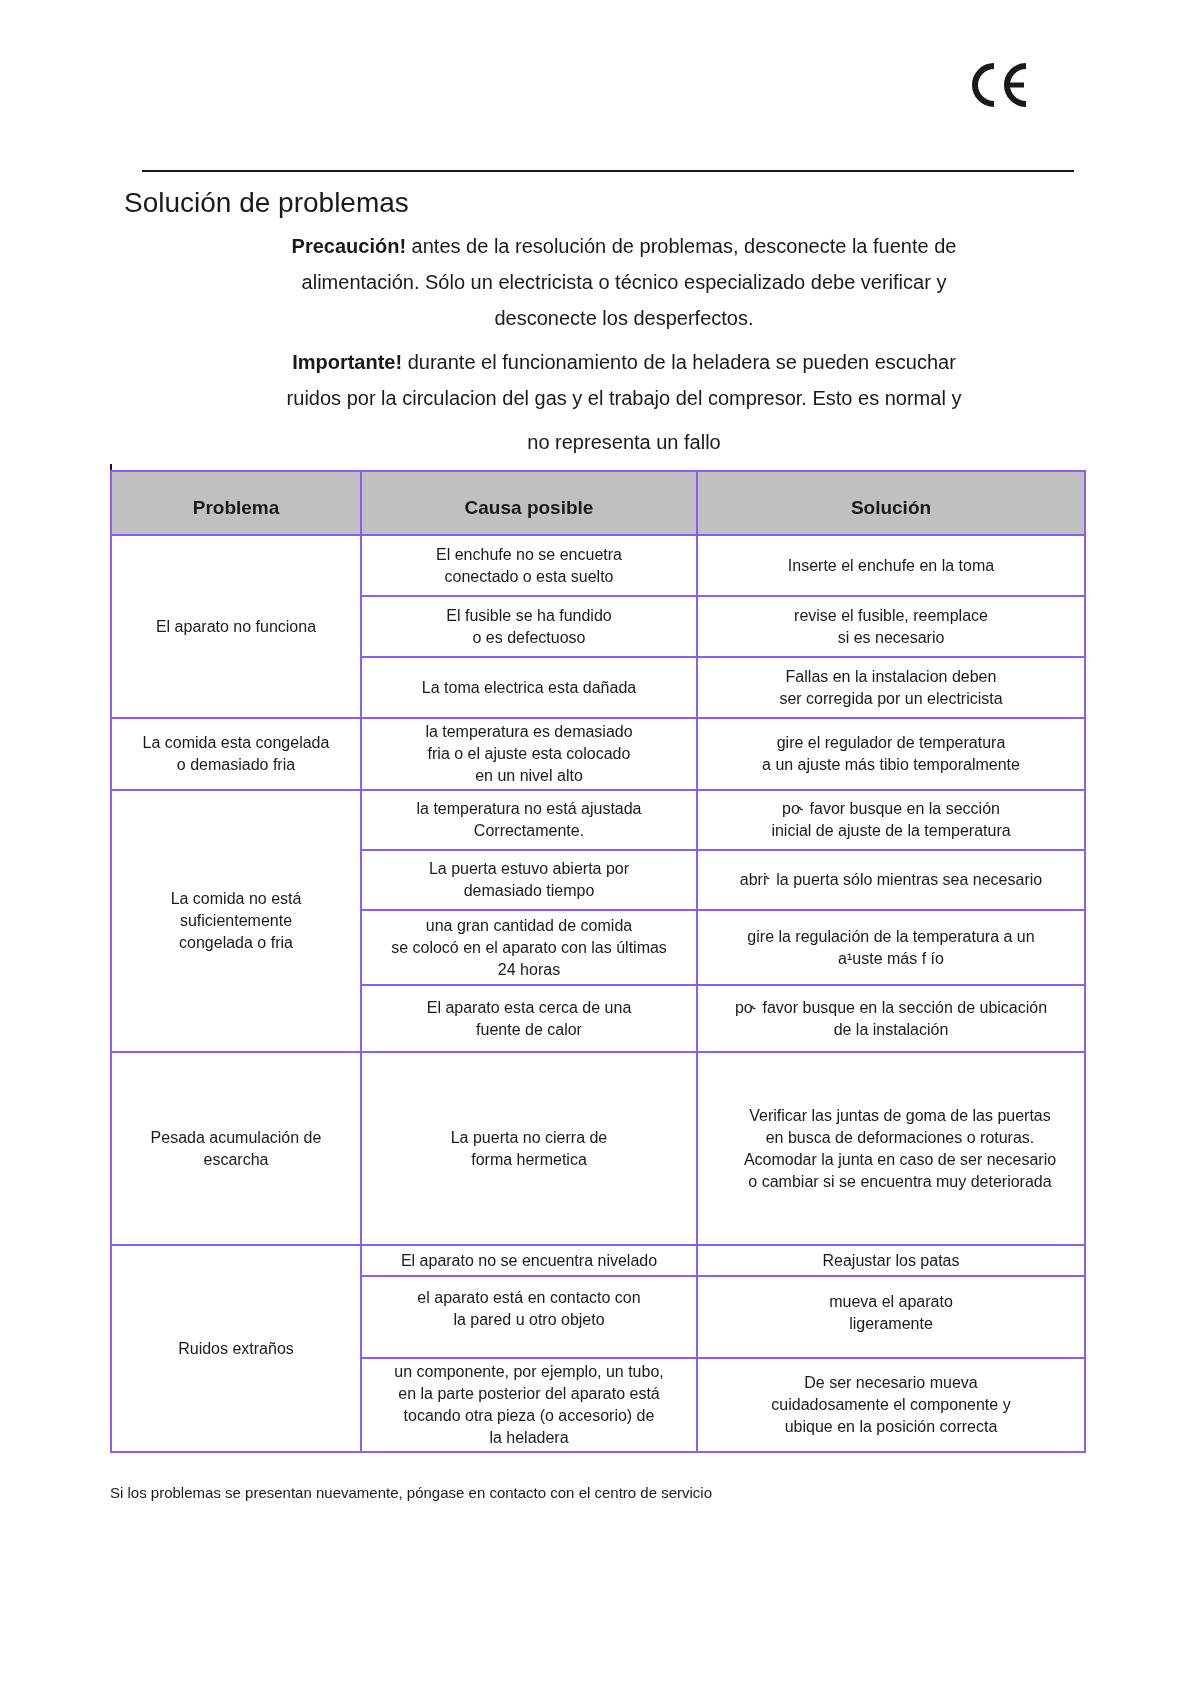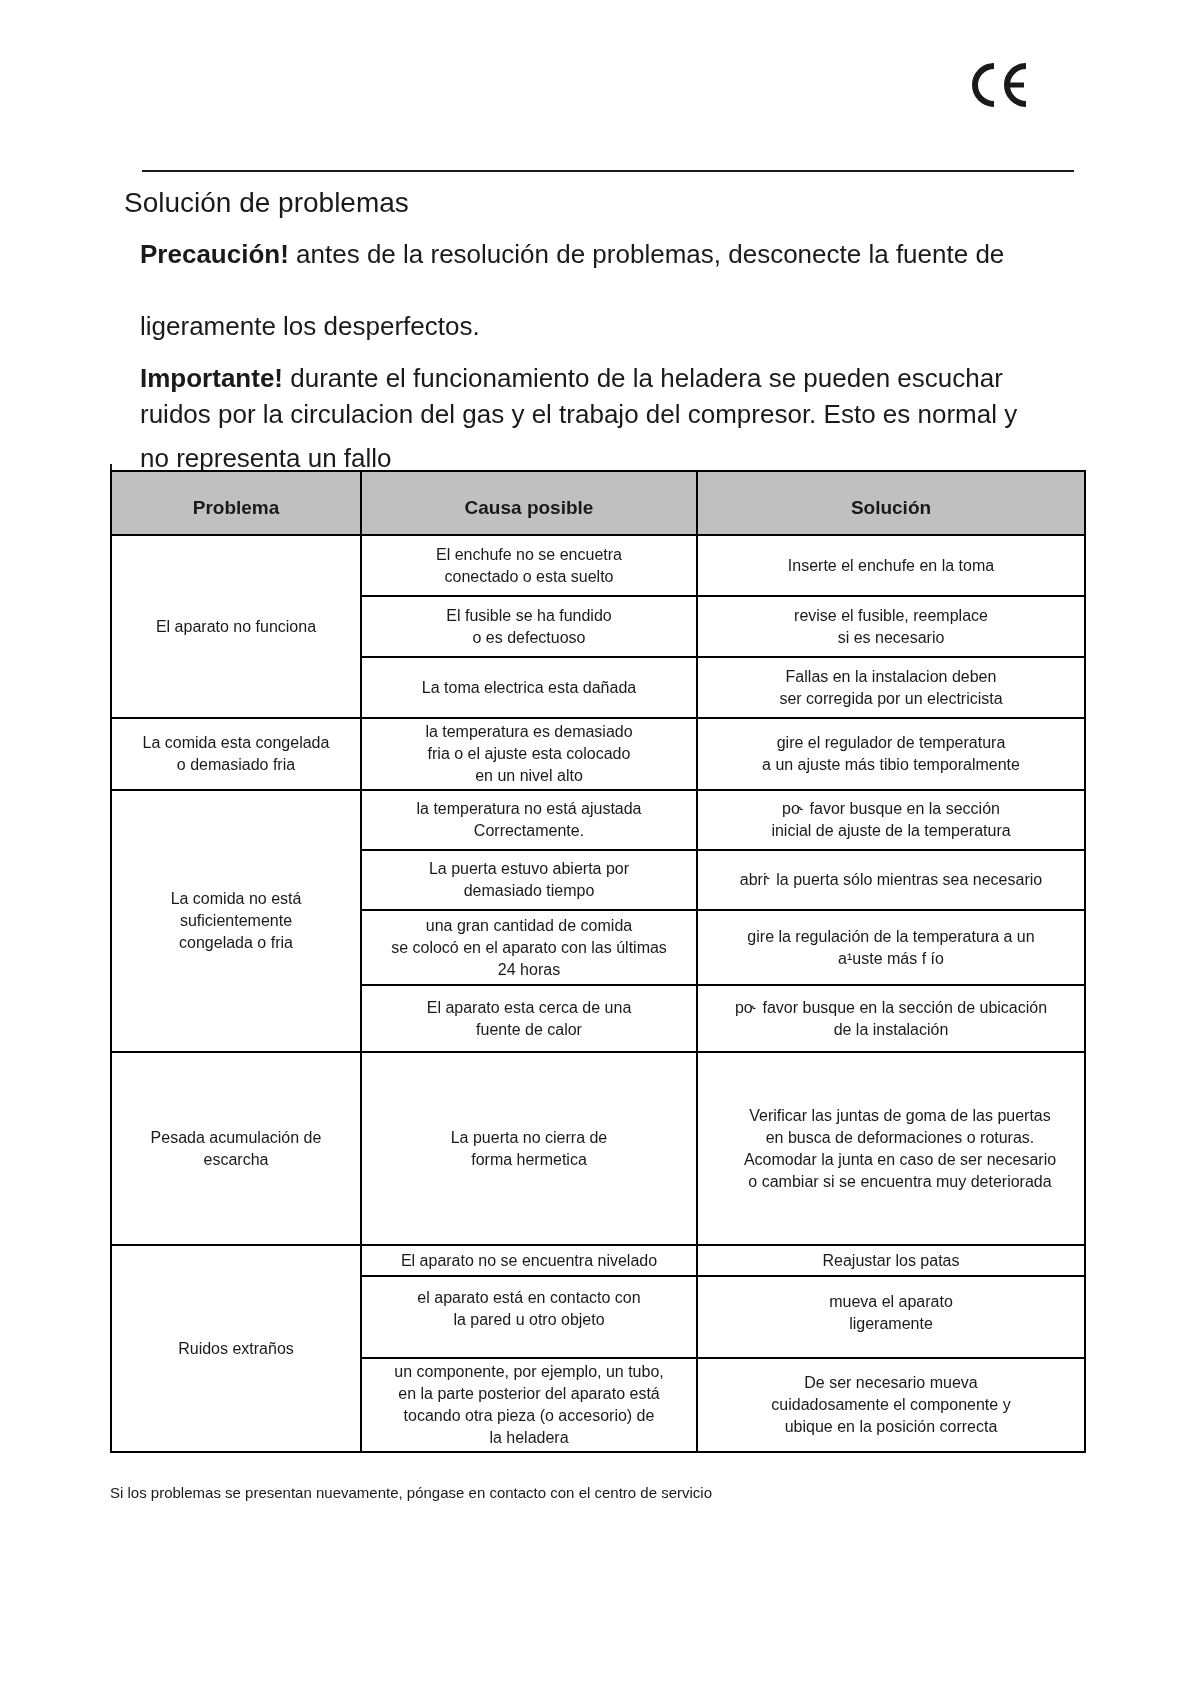--- a/index.html
+++ b/index.html
@@ -2,27 +2,27 @@
 <html><head>
 <meta charset="utf-8">
 <style>
   html, body { margin:0; padding:0; background:#ffffff; }
   body { width:1190px; height:1684px; position:relative; overflow:hidden;
          font-family:"Liberation Sans", "DejaVu Sans", sans-serif; color:#1a1a1a; }
   .ce { position:absolute; left:968px; top:60px; width:64px; height:50px; }
   .rule { position:absolute; left:142px; top:170px; width:932px; height:0; border-top:2px solid #1a1a1a; }
   .intro { position:absolute; left:124px; top:186px; width:1000px; }
   .intro .title { font-size:28px; line-height:34px; margin:0; }
-  .intro p { font-size:26px; line-height:36px; margin:16px; }
+  .intro p { font-size:20px; line-height:36px; margin:8px;text-align:center; }
   .intro b { font-weight:bold; }
   .intro .gap { margin-top:4px; }
   .intro .last { margin-top:8px; }
   .stub { position:absolute; left:110px; top:464px; width:0; height:8px; border-left:2px solid #1a1a1a; }
   table.ts { position:absolute; left:110px; top:470px; width:974px; border-collapse:collapse; table-layout:fixed; }
-  table.ts th, table.ts td { border:2px solid #000000; text-align:center; vertical-align:middle;
+  table.ts th, table.ts td { border:2px solid #8b5cf6; text-align:center; vertical-align:middle;
       font-size:16px; line-height:22px; padding:2px 6px; white-space:pre-line; }
   table.ts th { background:#c0c0c0; font-size:19px; font-weight:bold; height:48px; padding-top:12px; }
   table.ts td.left { text-align:center; }
   .footer { position:absolute; left:110px; top:1448px; font-size:15px;margin-top:36px; }
 </style>
 </head>
 <body>
 
 <svg class="ce" viewBox="0 0 64 50">
   <path d="M26 6 A19 19 0 1 0 26 44" fill="none" stroke="#1a1a1a" stroke-width="6"></path>
@@ -30,22 +30,22 @@
   <line x1="42" y1="25" x2="56" y2="25" stroke="#1a1a1a" stroke-width="5"></line>
 </svg>
 
 <div class="rule"></div>
 
 <div class="intro">
   <div class="title">Solución de problemas</div>
   <p>
     <b>Precaución!</b>
     <span>antes de la resolución de problemas, desconecte la fuente de</span><br>
-    <br>
-    <span>ligeramente los desperfectos.</span>
+    <span>alimentación. Sólo un electricista o técnico especializado debe   verificar y</span><br>
+    <span>desconecte los desperfectos.</span>
   </p>
   <p class="gap">
     <b>Importante!</b>
     <span>durante el funcionamiento de la heladera se pueden escuchar</span><br>
     <span>ruidos por la circulacion del gas y el trabajo del compresor. Esto es normal y</span><br>
     <span class="last" style="display:inline-block">no representa un fallo</span>
   </p>
 </div>
 
 <div class="stub"></div>

